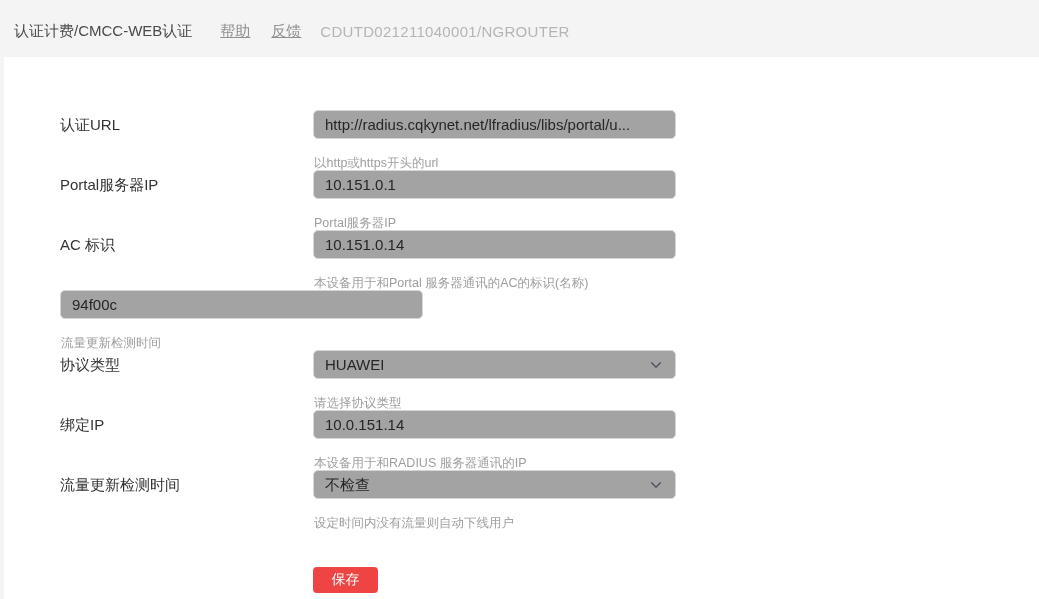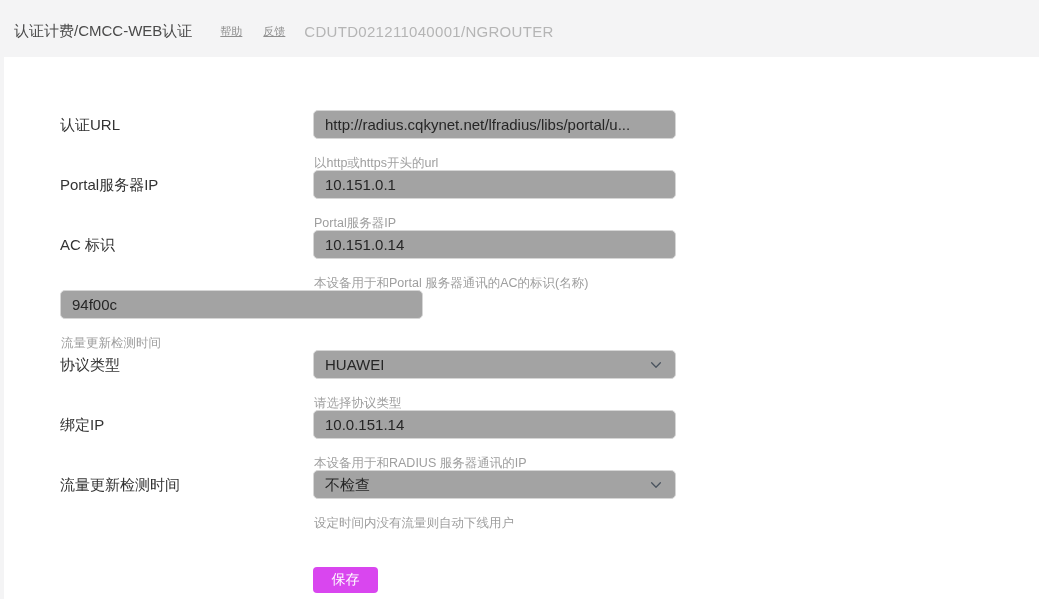--- a/index.html
+++ b/index.html
@@ -18,21 +18,21 @@
     padding:12px 0 7px 14px;
     box-sizing:border-box;
   }
   .topbar .title{
     color:#4a4a4a;
     font-size:15px;
     white-space:nowrap;
   }
   .topbar .link{
     color:#8f8f8f;
-    font-size:11px;
+    font-size:15px;
     text-decoration:underline;
     margin-left:28px;
     white-space:nowrap;
     cursor:pointer;
   }
   .topbar .link + .link{margin-left:21px;}
   .topbar .device{
     color:#b5b5b5;
     font-size:15px;
     margin-left:19px;
@@ -96,21 +96,21 @@
     margin:16px 0 0 1px;
     white-space:nowrap;
   }
   .save-wrap{
     margin:37px 0 0 253px;
   }
   .save-btn{
     min-width:65px;
     height:26px;
     padding:0 18px;
-    background:#d946ef;
+    background:#ef4444;
     color:#ffffff;
     font-size:14px;
     border:none;
     border-radius:4px;
     cursor:pointer;
     font-family:"Liberation Sans","DejaVu Sans",sans-serif;
   }
 </style>
 </head>
 <body>

